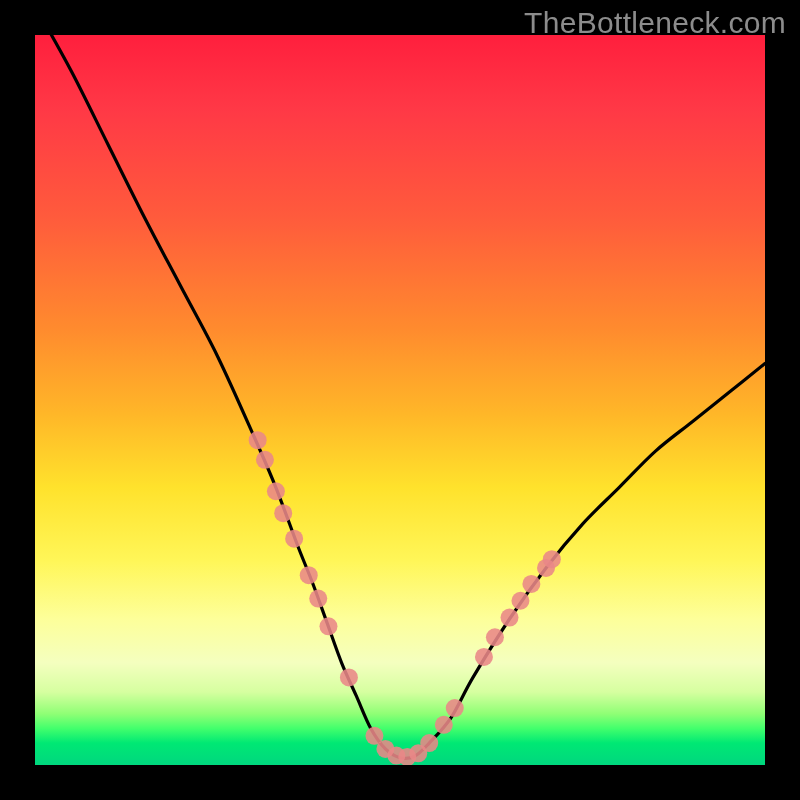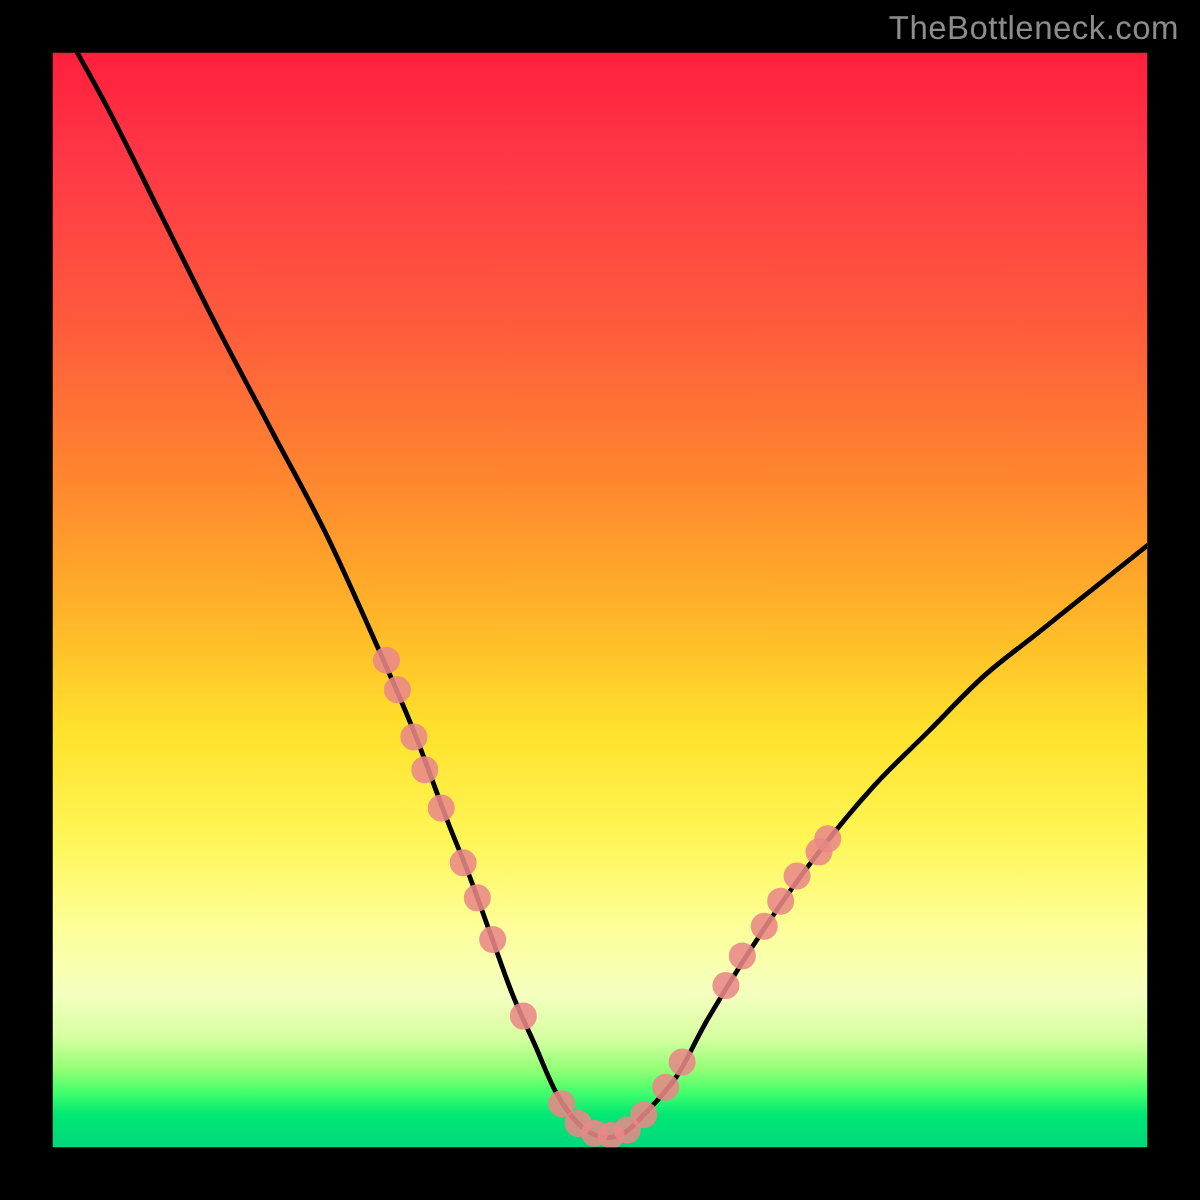--- a/index.html
+++ b/index.html
@@ -47,21 +47,21 @@
       #42ff6c 95%,
       #00e874 97%,
       #00d77f 100%
     );
   }
   .watermark {
     position: absolute;
     top: 6px;
     right: 14px;
     color: #8c8c8c;
-    font-size: 22px;
+    font-size: 30px;
     letter-spacing: 0.3px;
     font-weight: 500;
     user-select: none;
   }
 </style>
 </head>
 <body>
 
 <div class="frame">
   <div class="watermark">TheBottleneck.com</div>

